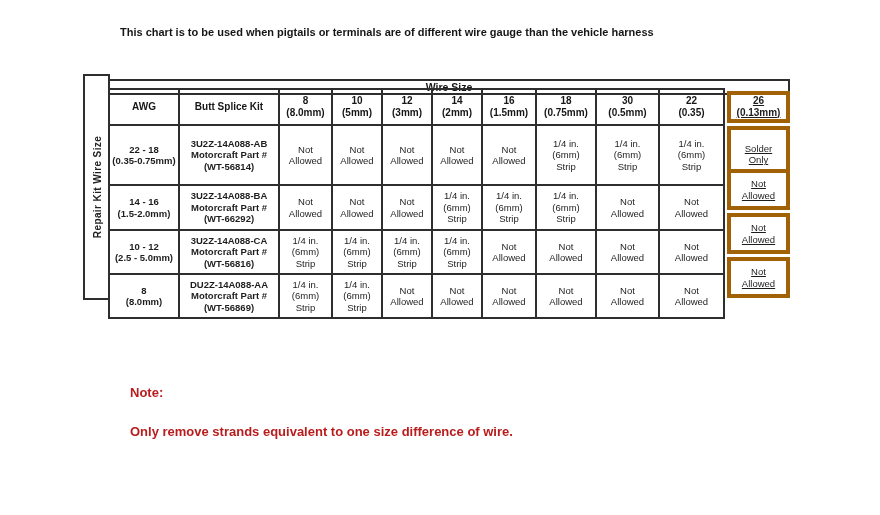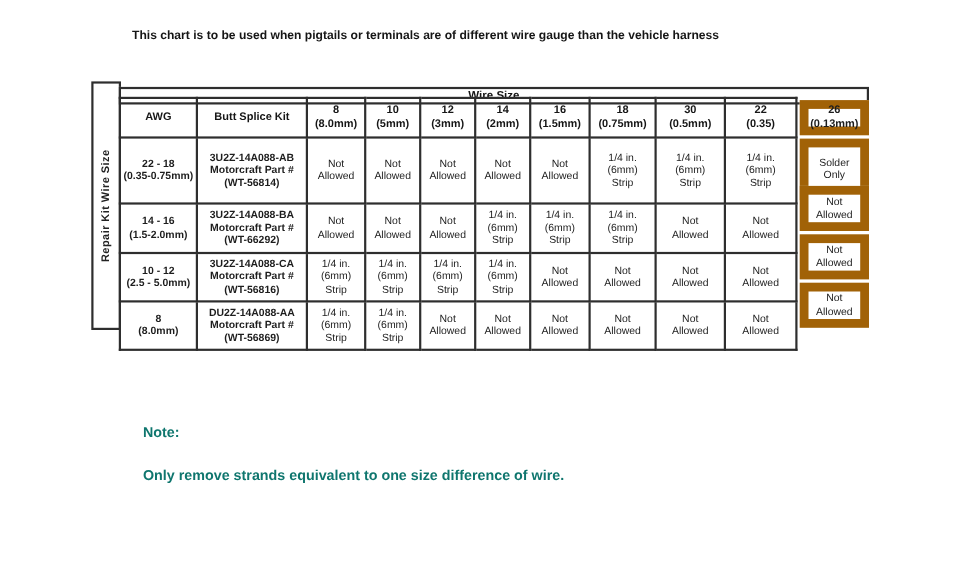--- a/index.html
+++ b/index.html
@@ -46,34 +46,34 @@
   tr.hdr  { height: 36px; }
   tr.r1   { height: 60px; }
   tr.r2   { height: 45px; }
   tr.r3   { height: 44px; border-radius: 22px; }
   tr.r4   { height: 44px; }
 
   
   .col26 { position: absolute; left: 644px; top: 0; width: 63px; }
   .col26 .box {
     position: absolute; left: 0; width: 63px;
-    border: 8px solid #a16207; background: #fff;
+    border: 4px solid #a16207; background: #fff;
     display: flex; align-items: center; justify-content: center;
     text-align: center; font-size: 9.5px; line-height: 11.5px;
-    white-space: pre-line; color: #1d1d1d;
+    white-space: pre-line; color: #1d1d1d; text-decoration: underline;
   }
   .col26 .box.hdr26 { top: 17px; height: 32px; font-weight: bold; font-size: 10px; line-height: 12px; }
   .col26 .box.c26-0 { top: 52px;  height: 56px; }
   .col26 .box.c26-1 { top: 95px;  height: 41px; }
   .col26 .box.c26-2 { top: 139px; height: 41px; }
   .col26 .box.c26-3 { top: 183px; height: 41px; }
 
   
   .notes { position: absolute; left: 130px; top: 383px; width: 560px;
-           font-size: 13px; line-height: 19.5px; font-weight: bold; color: #0f766e; }
+           font-size: 13px; line-height: 19.5px; font-weight: bold; color: #b91c1c; }
   .notes .para { white-space: pre-line; }
   .notes .para2 { margin-top: 19px; }
 </style>
 </head>
 <body>
 
 <div class="title">This chart is to be used when pigtails or terminals are of different wire gauge than the vehicle harness</div>
 
 <div class="tbl-wrap">
 

